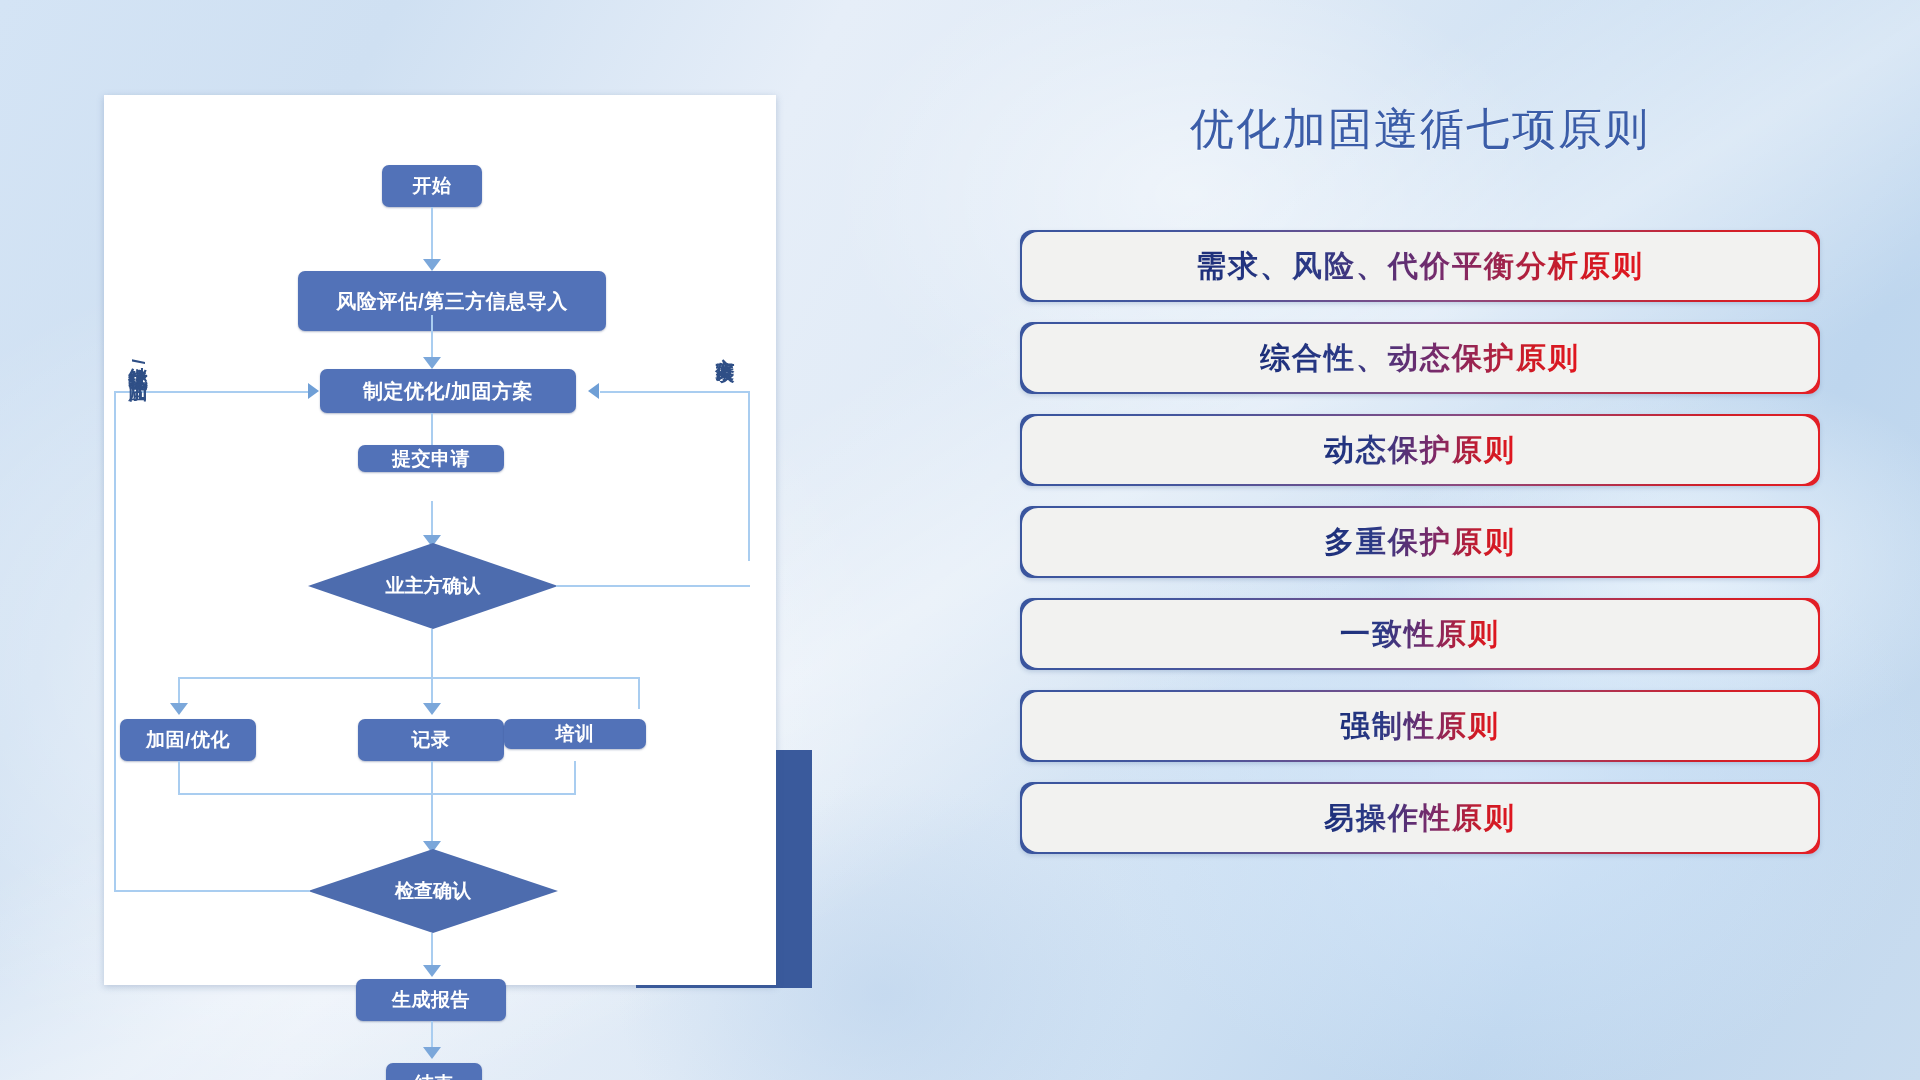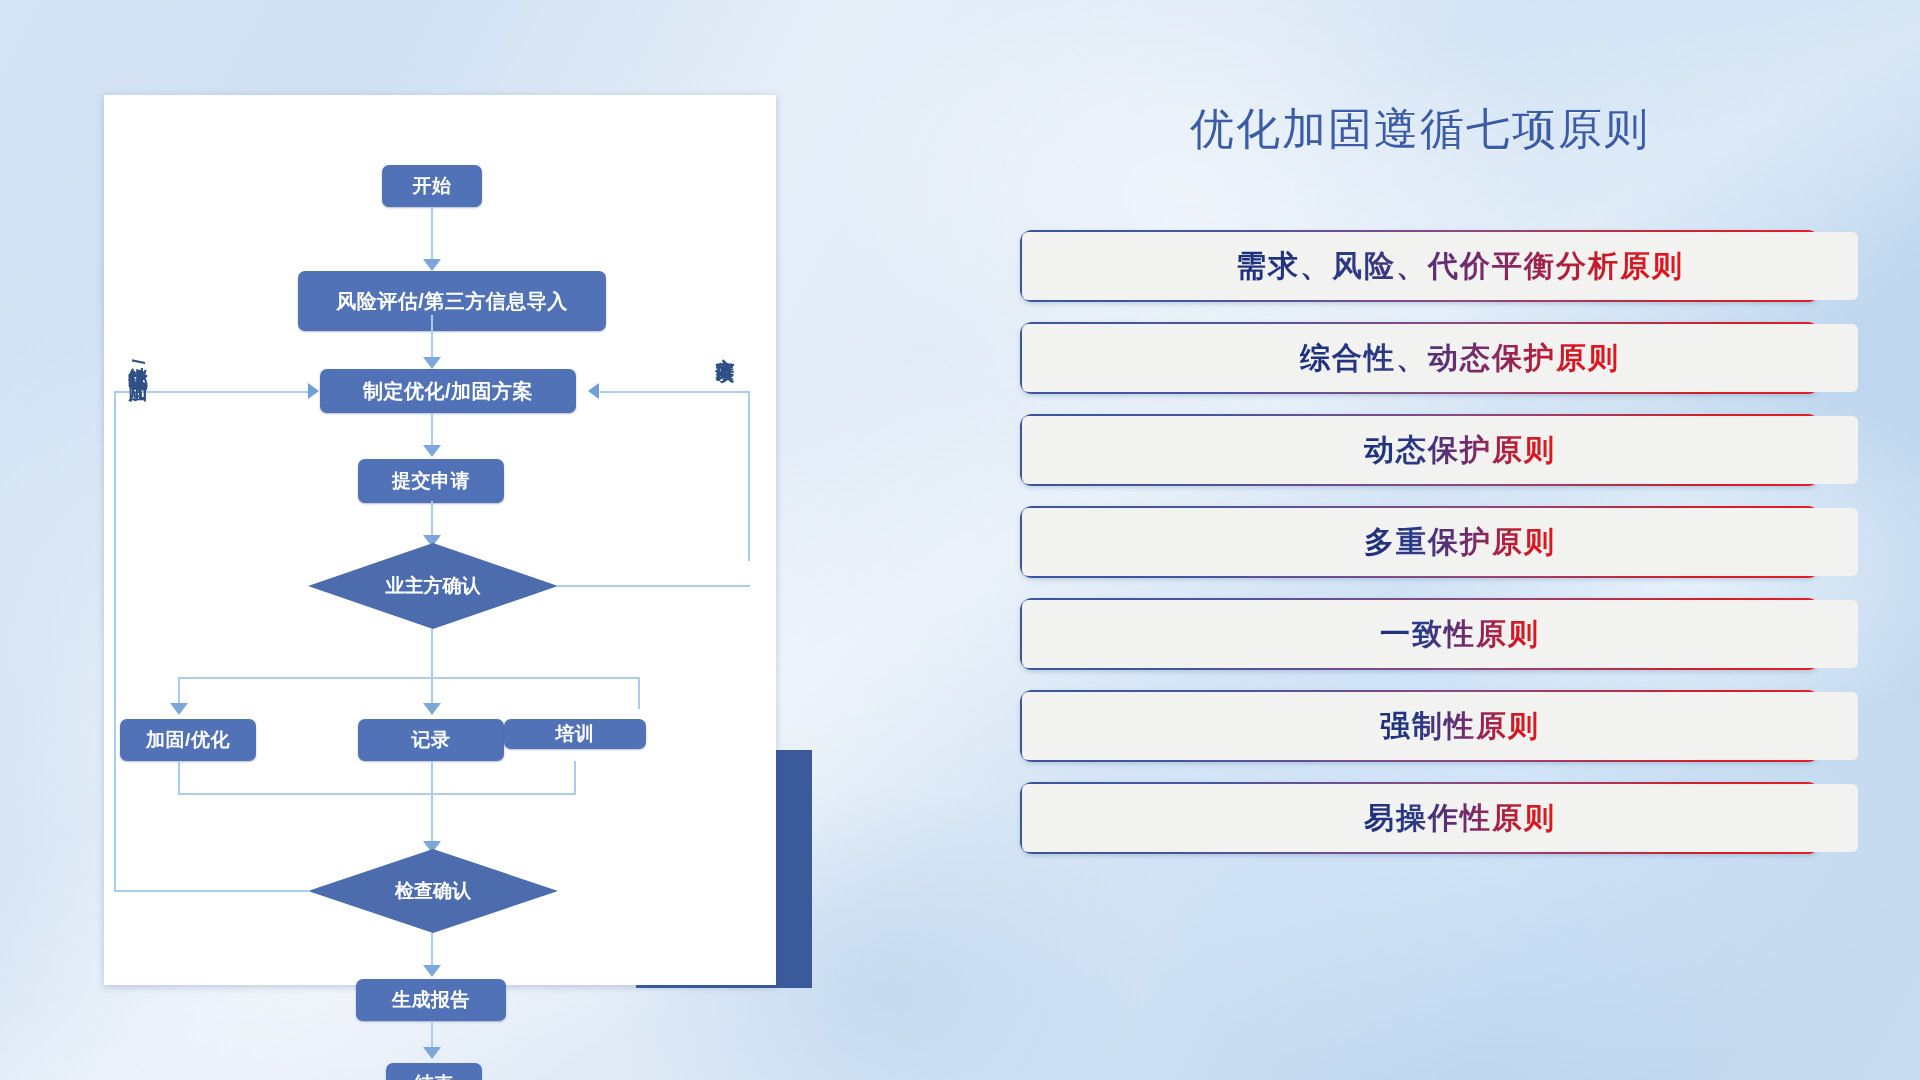--- a/index.html
+++ b/index.html
@@ -95,23 +95,23 @@
   .pill{
     position:relative;
     height:68px;margin-bottom:20px;
     border-radius:12px;
     padding:2px;
     background:linear-gradient(100deg,#39559e 0%,#46569d 22%,#8a4a80 55%,#d01f28 86%,#e41f26 100%);
     box-shadow:0 2px 4px rgba(80,110,160,.25);
   }
   .pill-inner{
     width:100%;height:100%;
-    border-radius:6px;
+    border-radius:16px;
     background:#f2f2f0;
-    display:flex;align-items:center;justify-content:center;padding-left:40px;
+    display:flex;align-items:center;justify-content:center;
   }
   .pill-text{
     font-size:30px;font-weight:600;letter-spacing:2px;
     background:linear-gradient(96deg,#1c2f7a 0%,#2b3a86 26%,#7a2a6a 56%,#cf1a24 84%,#e2161f 100%);
     -webkit-background-clip:text;background-clip:text;
     -webkit-text-fill-color:transparent;color:transparent;
     white-space:nowrap;
   }
 </style>
 </head>
@@ -140,21 +140,21 @@
 
     <div class="ln lnh" style="left:496px;top:272px;width:150px;"></div>
     <div class="ln lnv" style="left:644px;top:272px;height:170px;"></div>
     <div class="arrow-l" style="left:484px;top:264px;"></div>
 
     <div class="vlabel" style="left:24px;top:232px;">继续优化/加固</div>
     <div class="vlabel" style="left:611px;top:224px;">方案修改</div>
 
     <div class="ln lnv" style="left:327px;top:294px;height:40px;"></div>
     <div class="arrow-d" style="left:319px;top:326px;"></div>
-    <div class="node" style="left:254px;top:340px;width:146px;height:44px;font-size:19px;">提交申请</div>
+    <div class="node" style="left:254px;top:326px;width:146px;height:27px;font-size:19px;">提交申请</div>
 
     <div class="ln lnv" style="left:327px;top:382px;height:42px;"></div>
     <div class="arrow-d" style="left:319px;top:416px;"></div>
     <div class="diamond" style="left:204px;top:424px;width:250px;height:86px;font-size:19px;">业主方确认</div>
 
     <div class="ln lnh" style="left:452px;top:466px;width:194px;"></div>
 
     <div class="ln lnv" style="left:327px;top:510px;height:48px;"></div>
     <div class="ln lnh" style="left:74px;top:558px;width:462px;"></div>
     <div class="ln lnv" style="left:74px;top:558px;height:32px;"></div>

